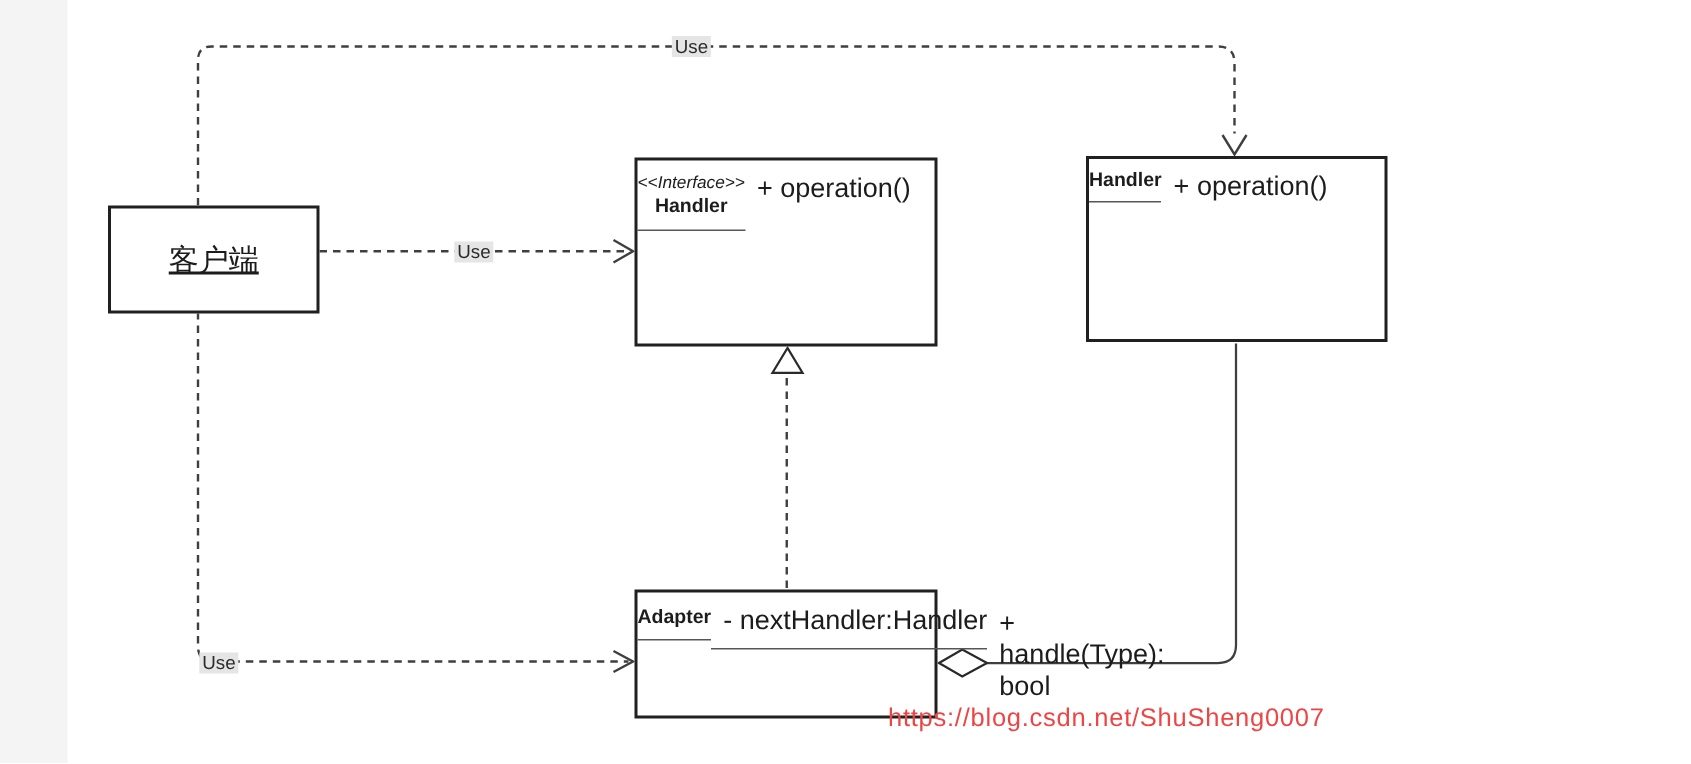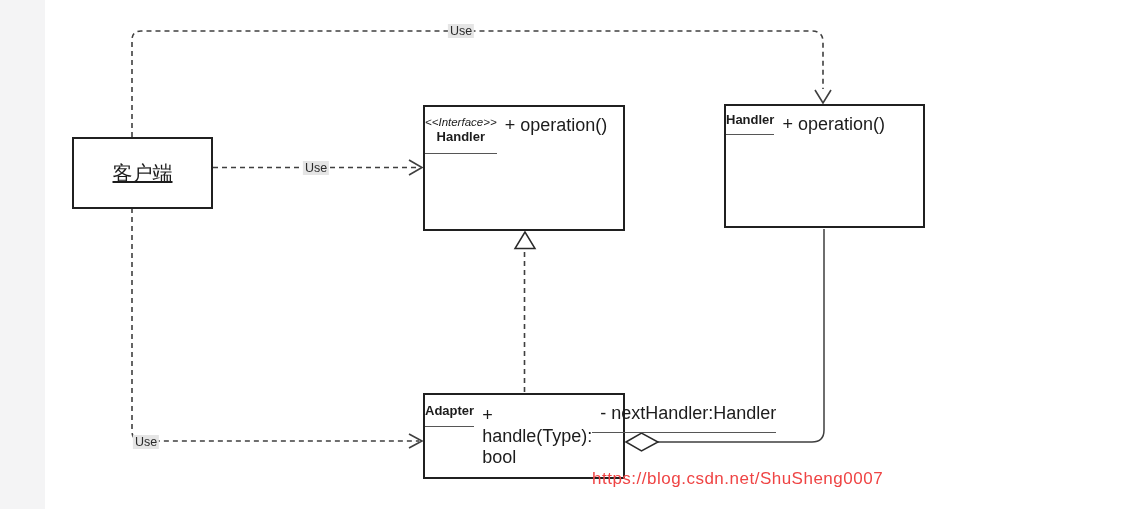--- a/index.html
+++ b/index.html
@@ -136,25 +136,25 @@
     <div class="compartment divided" style="height:35px;"></div>
     <div class="compartment member-top" style="flex:1 1 auto;">
       <span>+ operation()</span>
     </div>
   </div>
 
   <div class="uml-box" style="left:423px; top:393px; width:202px; height:86px;">
     <div class="uml-title" style="height:31px;">
       <span>Adapter</span>
     </div>
+    <div class="compartment divided member-center" style="height:38px;">
+      <span>- nextHandler:Handler</span>
+    </div>
     <div class="compartment member-center" style="flex:1 1 auto;">
       <span>+ handle(Type): bool</span>
-    </div>
-    <div class="compartment divided member-center" style="height:38px;">
-      <span>- nextHandler:Handler</span>
     </div>
   </div>
 
   <span class="edge-label" style="left:461px; top:31px;">Use</span>
   <span class="edge-label" style="left:316px; top:168px;">Use</span>
   <span class="edge-label" style="left:146px; top:442px;">Use</span>
 
   <span class="watermark">https://blog.csdn.net/ShuSheng0007</span>
 
 </div>

